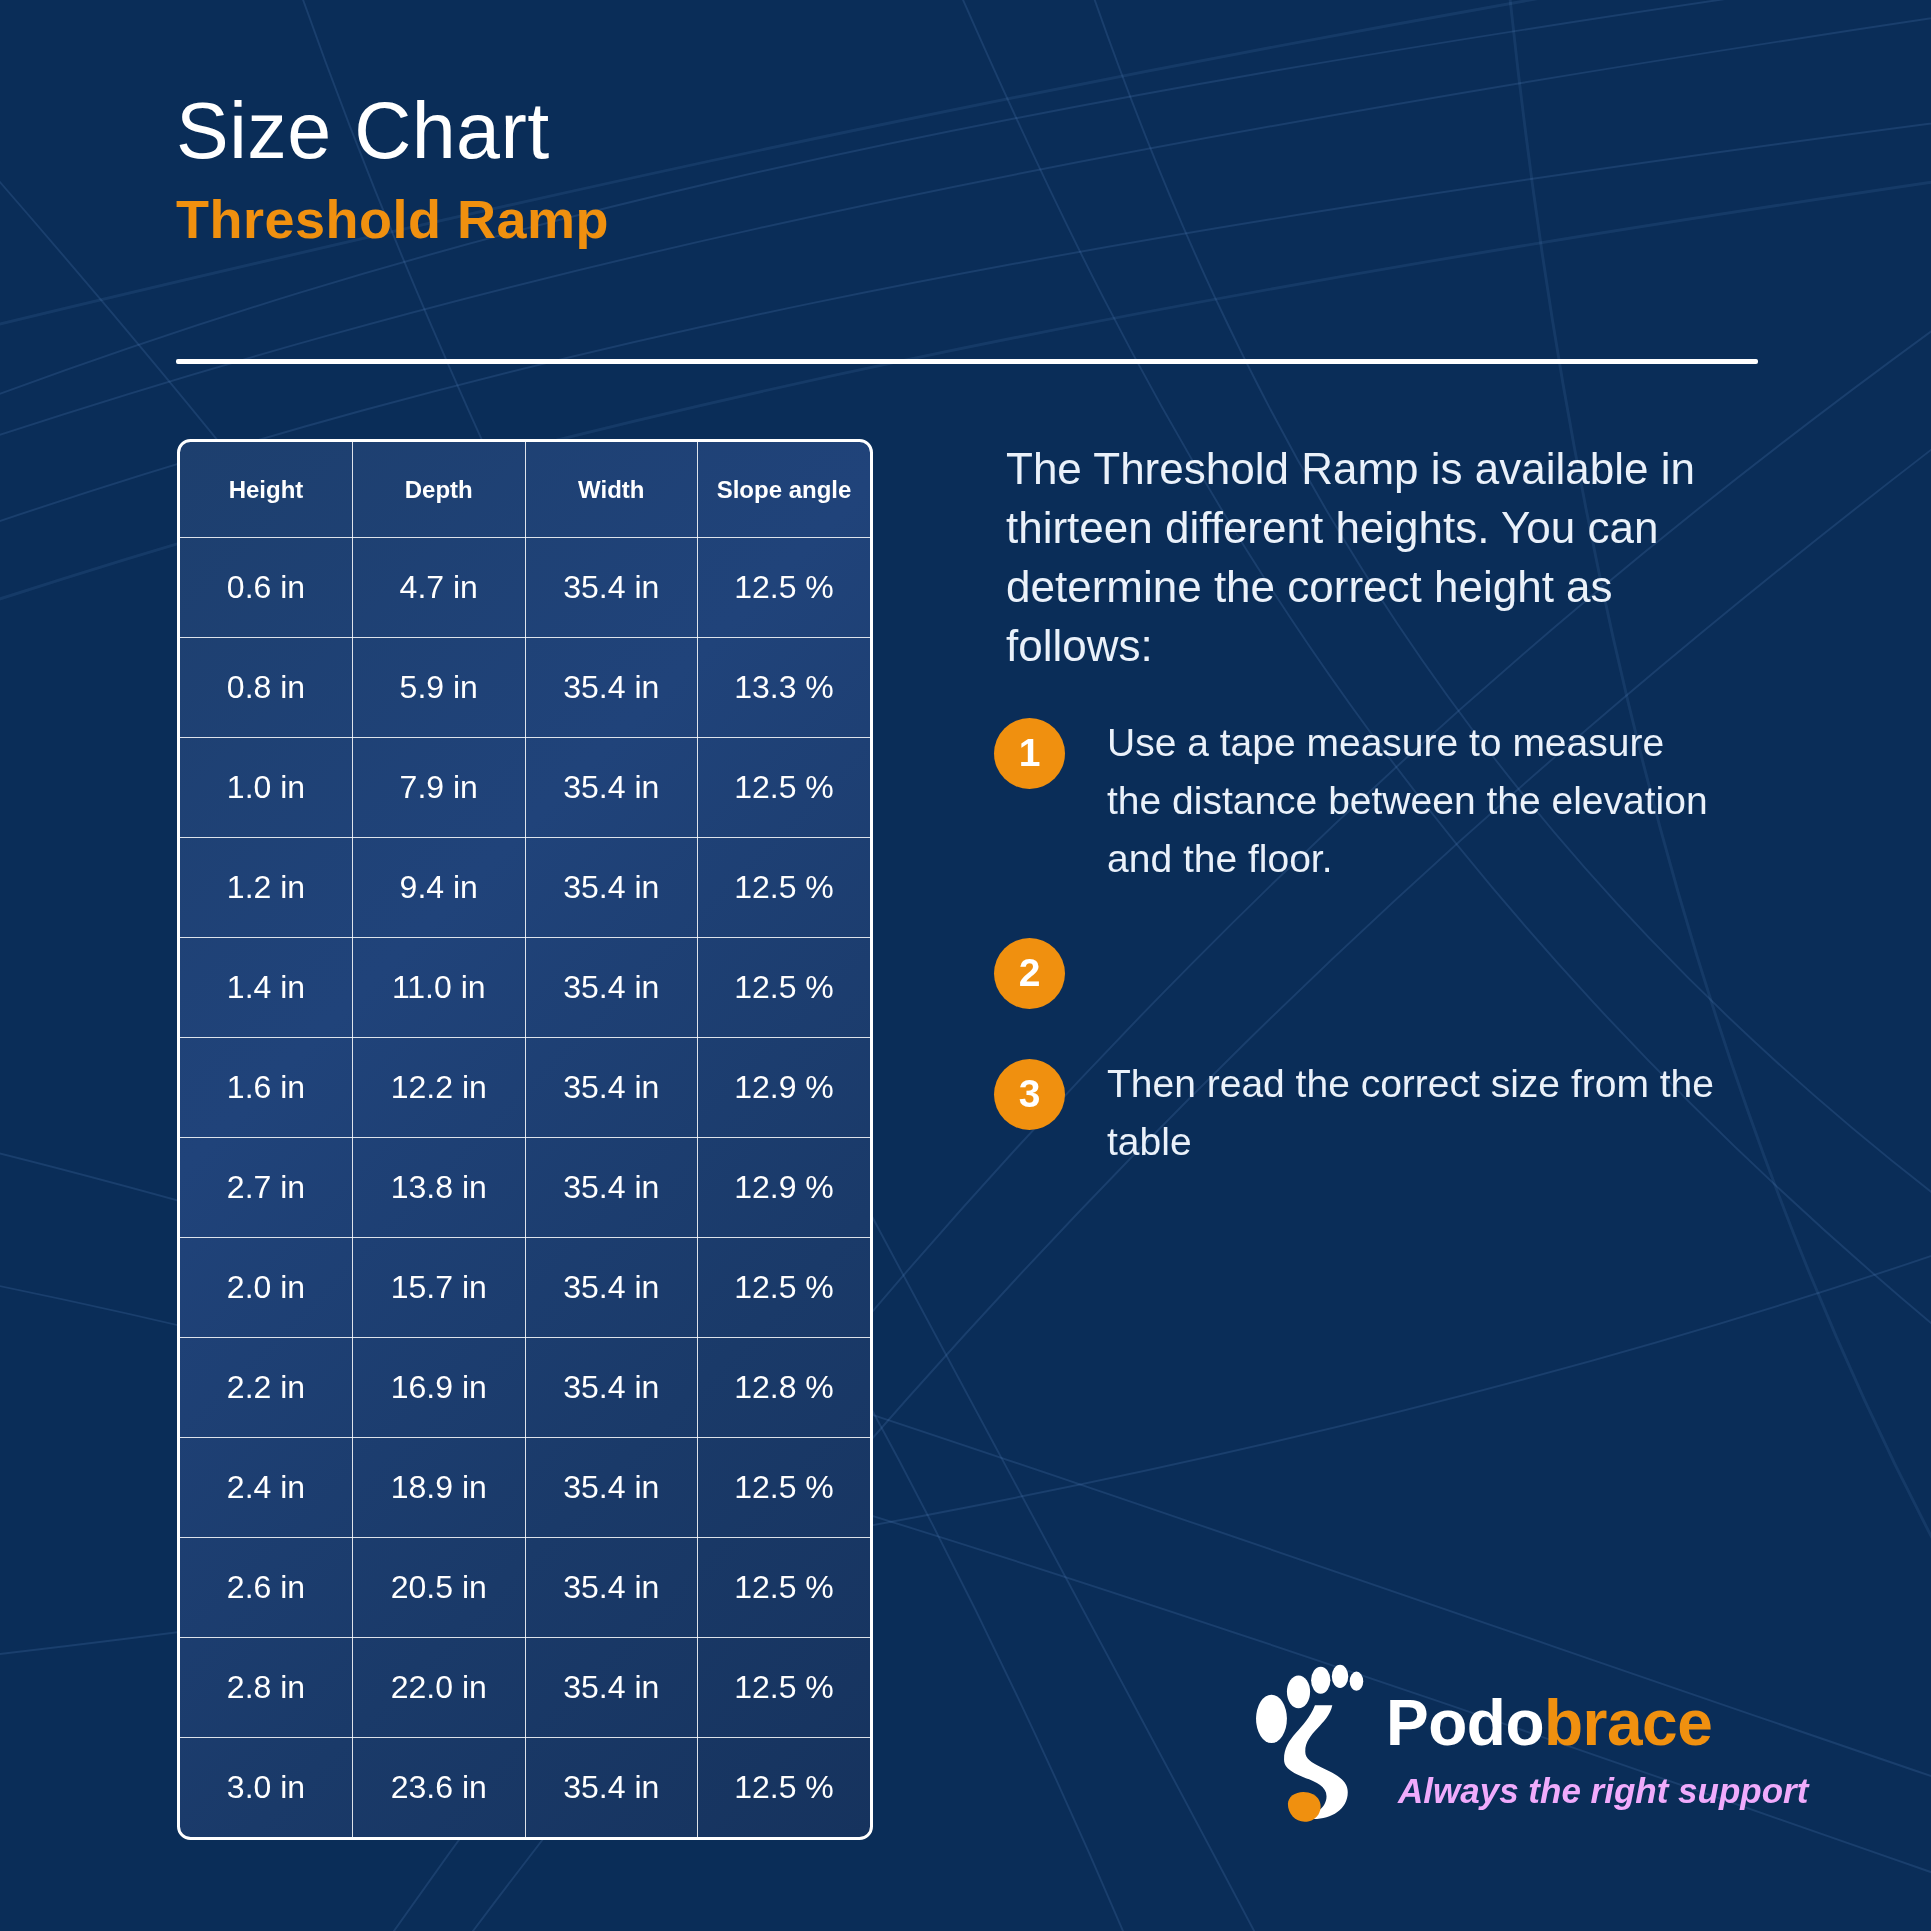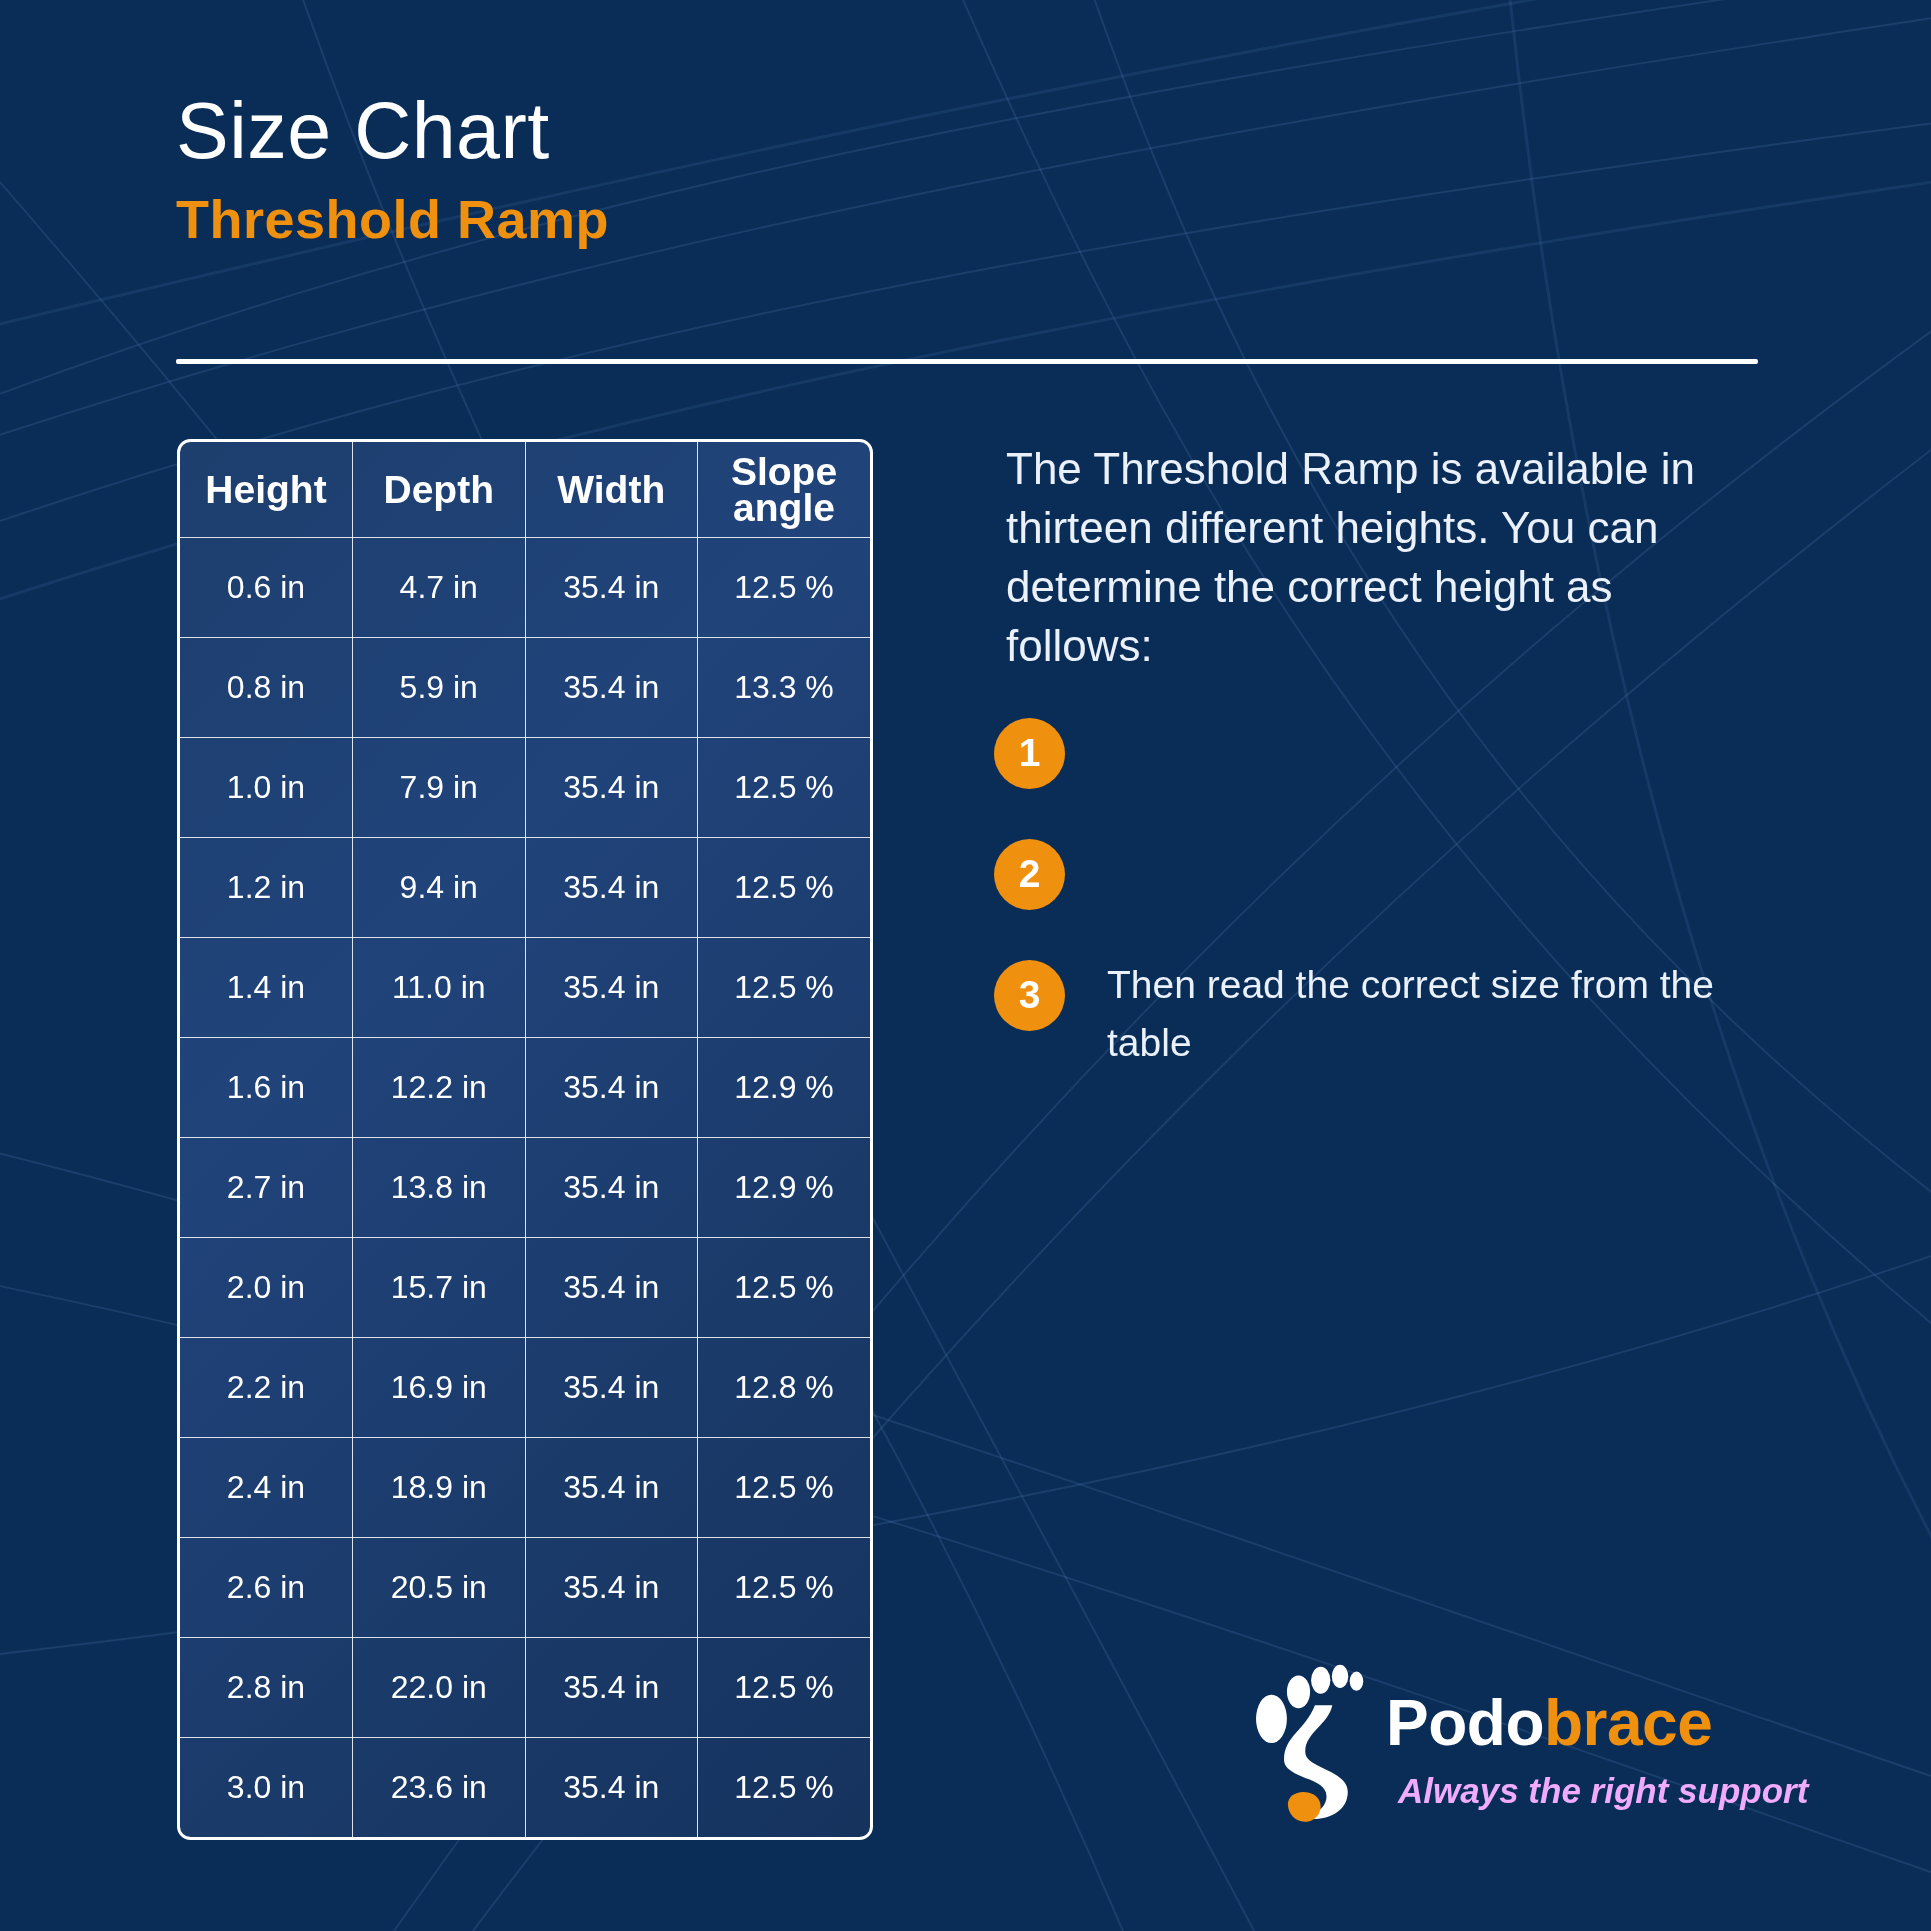--- a/index.html
+++ b/index.html
@@ -47,21 +47,21 @@
   table{border-collapse:collapse;width:100%;table-layout:fixed;}
   th,td{
     text-align:center;color:#ffffff;
     border-right:1.9px solid rgba(255,255,255,.85);
     border-bottom:1.9px solid rgba(255,255,255,.85);
     padding:0;
   }
   th:last-child,td:last-child{border-right:none;}
   tbody tr:last-child td{border-bottom:none;}
   thead th{
-    font-size:39px;font-weight:700;height:95px;line-height:36px;
+    font-size:24px;font-weight:700;height:95px;line-height:36px;
     vertical-align:middle;
   }
   tbody td{
     font-size:32px;font-weight:400;height:99px;vertical-align:middle;
   }
 
   
   .intro{
     position:absolute;left:1006px;top:439px;width:743px;
     font-size:44px;line-height:59px;color:#eaf1fa;font-weight:300;
@@ -220,20 +220,21 @@
           </tr>
         </tbody>
     </table>
   </div>
 
   <div class="intro">The Threshold Ramp is available in thirteen different heights. You can determine the correct height as follows:</div>
 
   <div class="steps" id="steps-list">
       <div class="step">
         <div class="step-badge">1</div>
+        <div class="step-text">Use a tape measure to measure the distance between the elevation and the floor.</div>
       </div>
       <div class="step">
         <div class="step-badge">2</div>
       </div>
       <div class="step">
         <div class="step-badge">3</div>
         <div class="step-text">Then read the correct size from the table</div>
       </div>
     </div>
 

